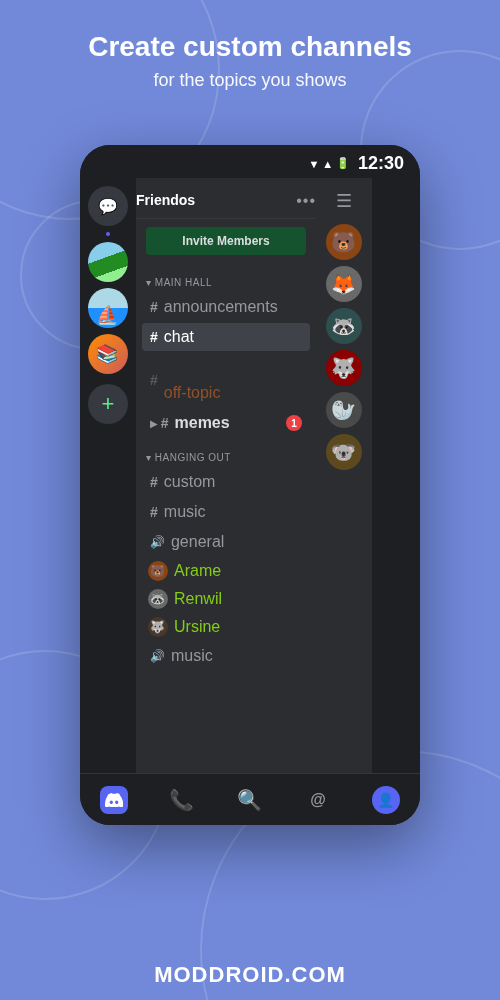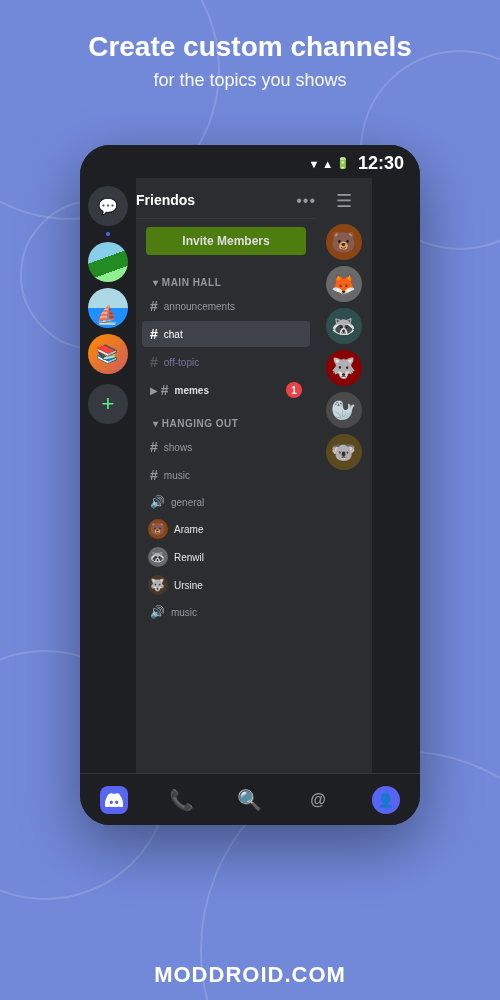--- a/index.html
+++ b/index.html
@@ -166,74 +166,75 @@
 
     .more-btn {
       color: #96989d;
       font-size: 16px;
       cursor: pointer;
       letter-spacing: 1px;
     }
 
     .invite-btn {
       margin: 8px 10px;
-      background: #4d7c0f;
+      background: #14532d;
       color: #dcddde;
       border: none;
       border-radius: 4px;
       padding: 7px 0;
       font-size: 12px;
       font-weight: 600;
       cursor: pointer;
       text-align: center;
       width: calc(100% - 20px);
     }
 
     .category-label {
-      padding: 14px 17px 4px;
+      padding: 14px 10px 4px;
       font-size: 10px;
-      font-weight: 700;
+      font-weight: 400;
       color: #96989d;
       letter-spacing: 0.5px;
       text-transform: uppercase;
     }
 
     .channel-item {
       display: flex;
       align-items: center;
       padding: 5px 8px;
       cursor: pointer;
       border-radius: 4px;
       margin: 1px 6px;
       position: relative;
     }
 
     .channel-item.active {
       background: #404249;
     }
 
     .channel-item.muted .channel-name {
-      color: #c4b5fd;
+      color: #f97316;
+      margin-top: 26px;
     }
 
     .channel-icon {
       color: #96989d;
       font-size: 14px;
       margin-right: 6px;
       flex-shrink: 0;
       font-weight: 700;
     }
 
     .channel-item.active .channel-icon,
     .channel-item.active .channel-name {
       color: #ffffff;
     }
 
     .channel-name {
-      font-size: 10px;
+      font-size: 16px;
       color: #96989d;
       font-weight: 500;
       flex: 1;
     }
 
     .channel-item.bold .channel-name {
       color: #dcddde;
       font-weight: 600;
     }
 
@@ -271,22 +272,22 @@
       border-radius: 50%;
       margin-right: 6px;
       font-size: 12px;
       display: flex;
       align-items: center;
       justify-content: center;
       flex-shrink: 0;
     }
 
     .member-name {
-      font-size: 10px;
-      color: #e5e5e5;
+      font-size: 16px;
+      color: #84cc16;
     }
 
     
     .member-panel {
       width: 56px;
       background: #2b2d31;
       display: flex;
       flex-direction: column;
       align-items: center;
       padding: 12px 6px;
@@ -453,21 +454,21 @@
           <div class="notification-badge">1</div>
         </div>
 
         <div class="category-label">
           <span>▾ </span>
           <span>HANGING OUT</span>
         </div>
 
         <div class="channel-item">
           <span class="channel-icon">#</span>
-          <span class="channel-name">shows</span>
+          <span class="channel-name">custom</span>
         </div>
 
         <div class="channel-item">
           <span class="channel-icon">#</span>
           <span class="channel-name">music</span>
         </div>
 
         <div class="channel-item">
           <span class="channel-icon" style="font-size:12px;">🔊</span>
           <span class="channel-name">general</span>

